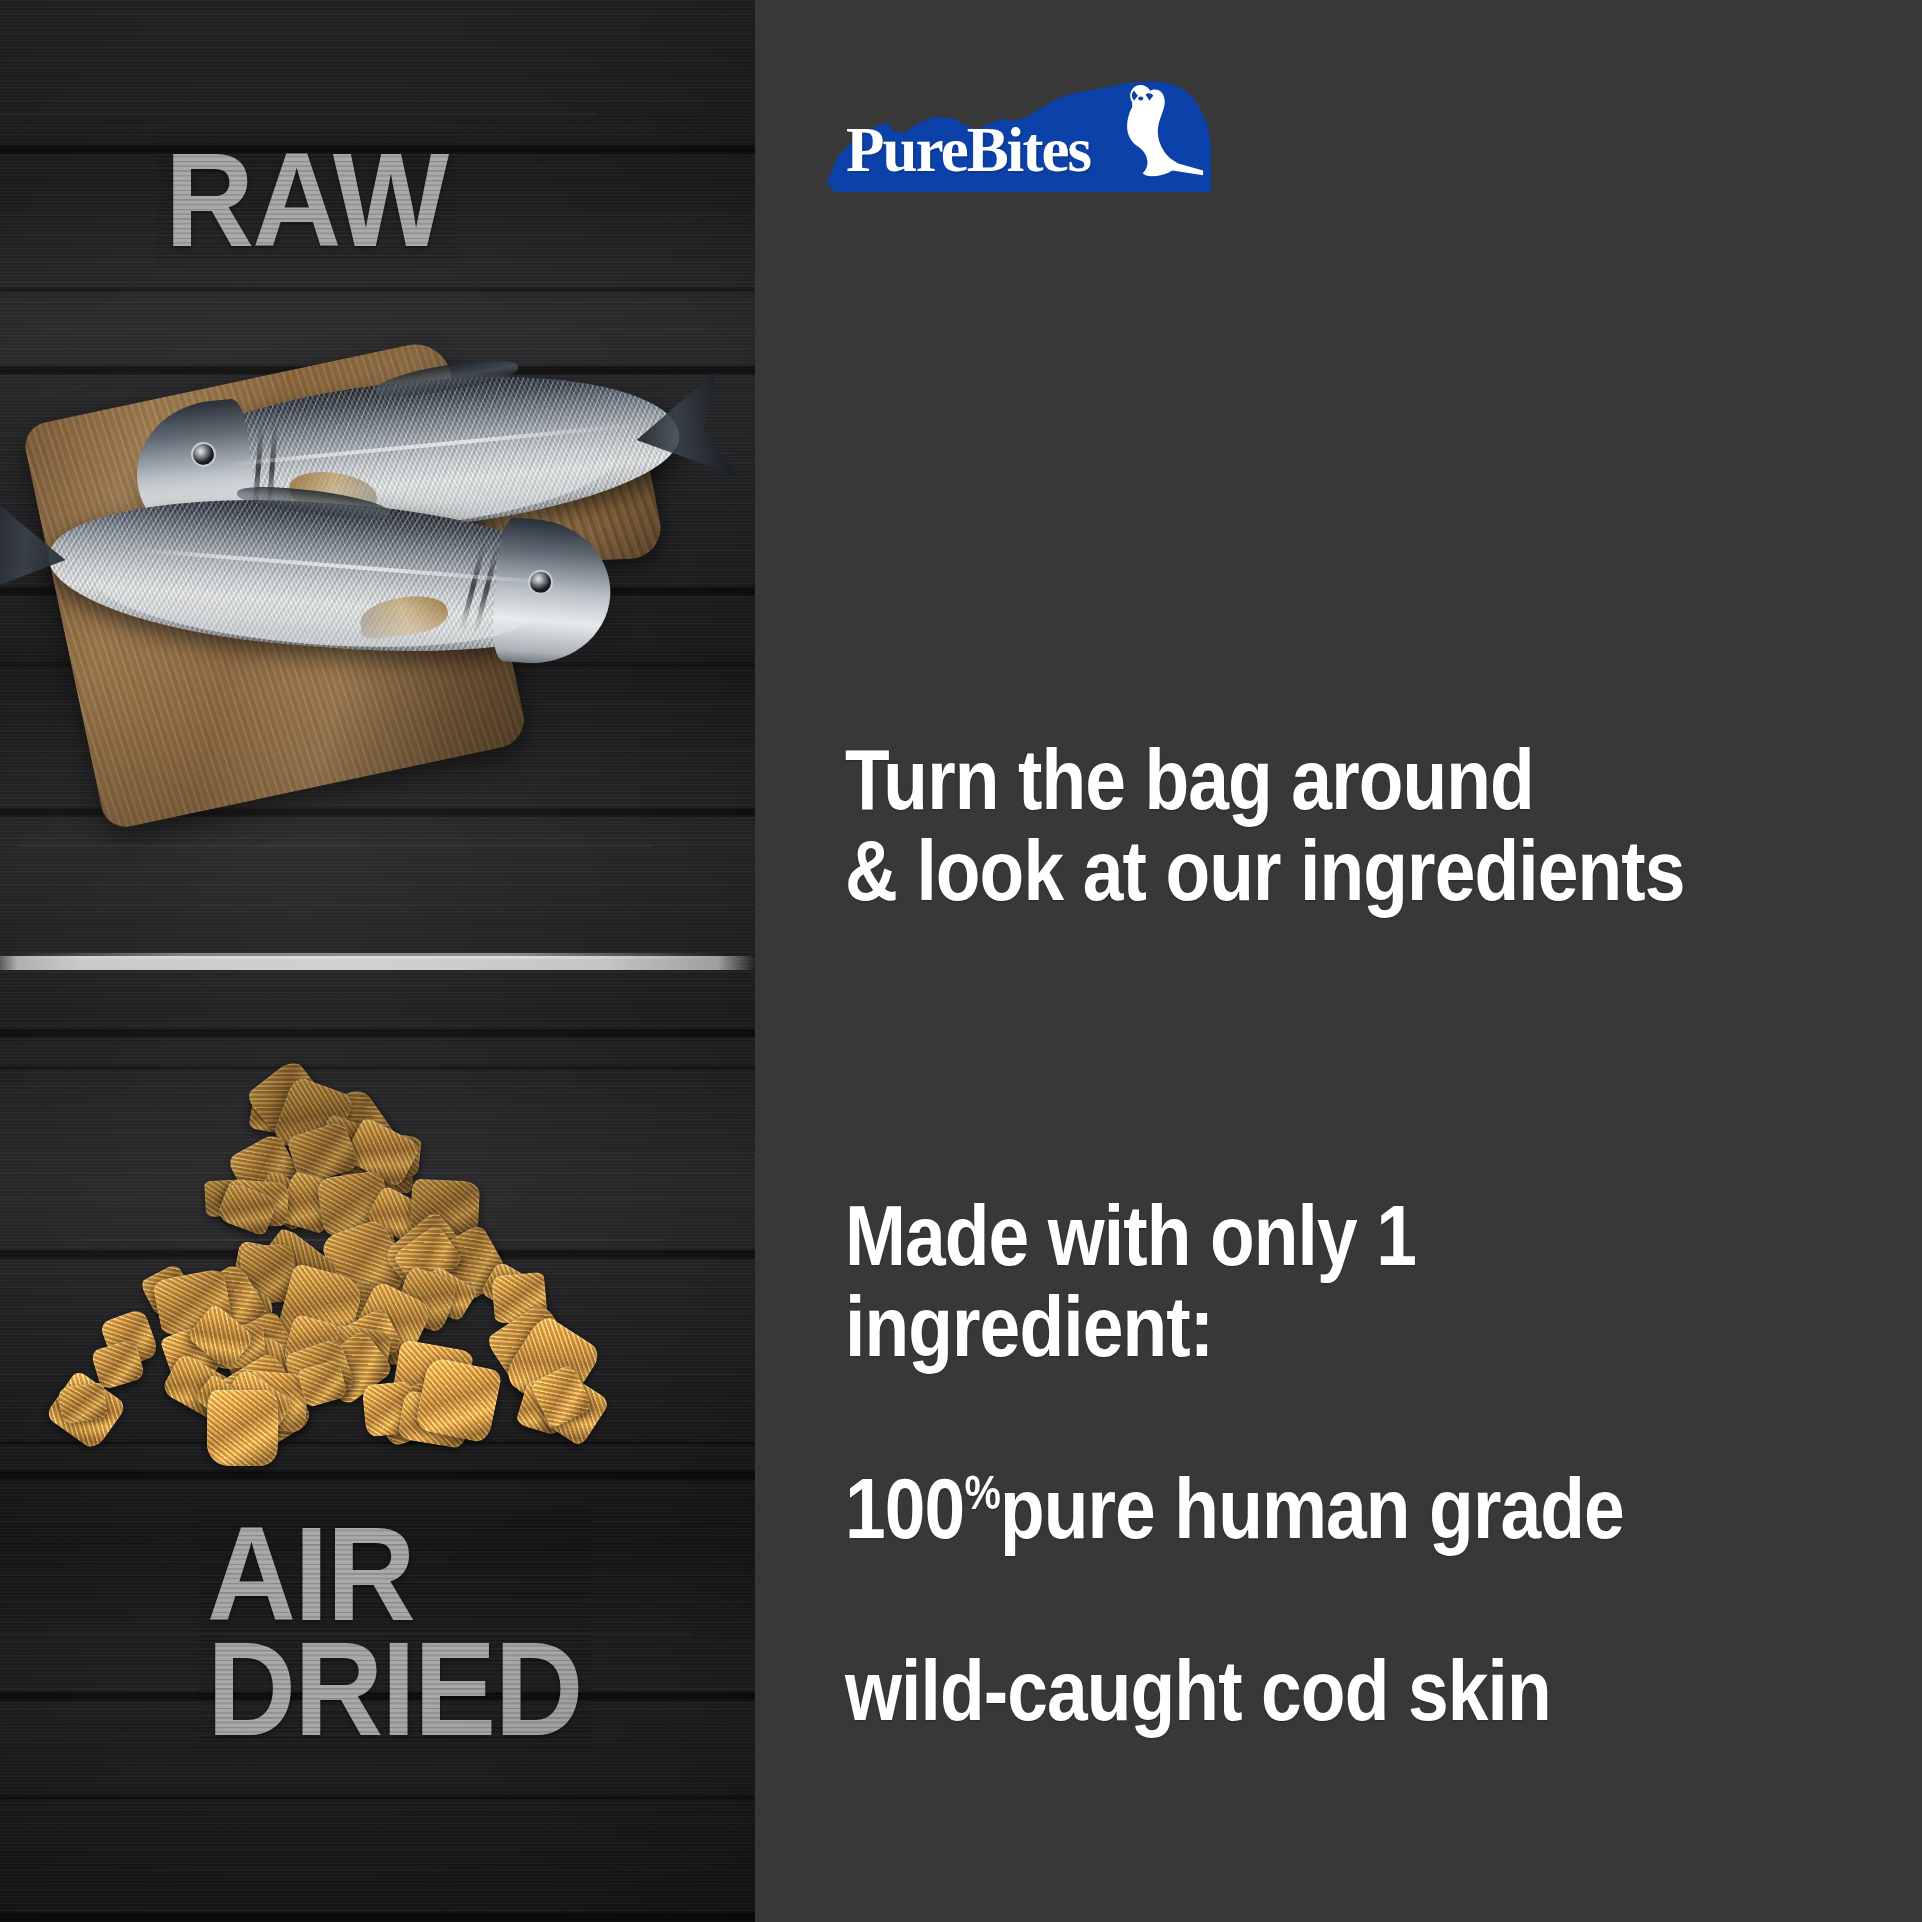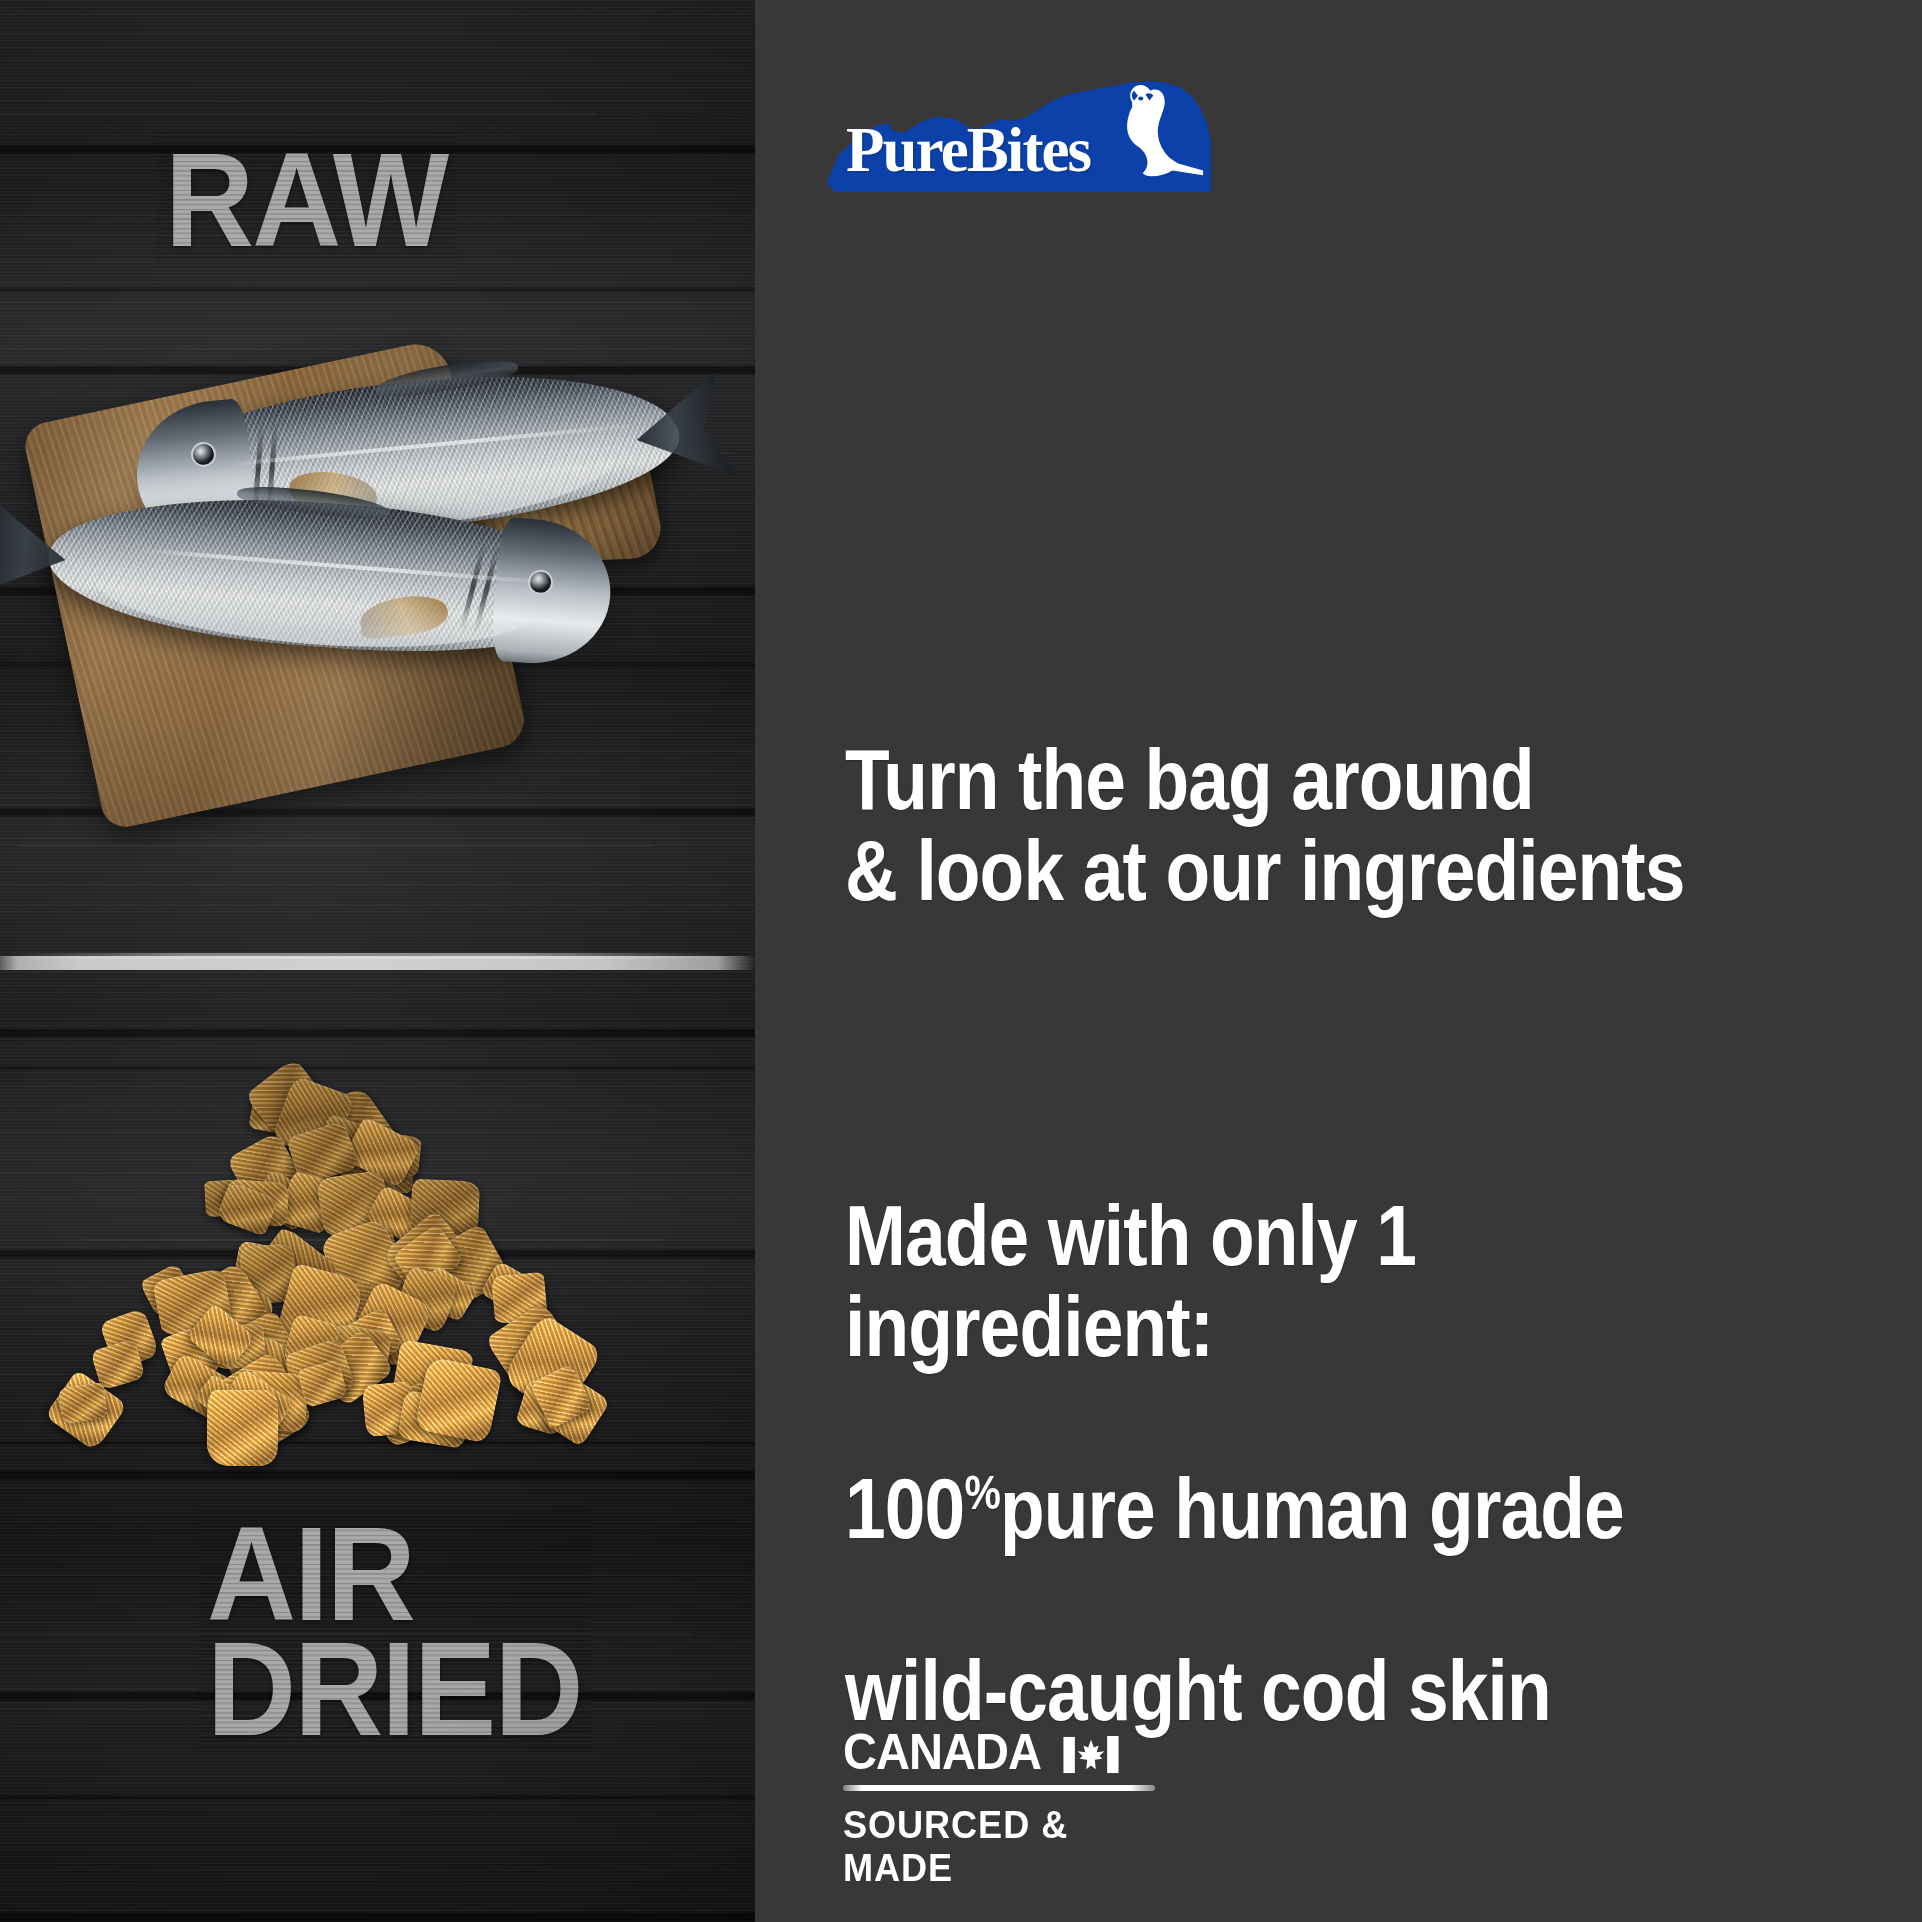--- a/index.html
+++ b/index.html
@@ -568,30 +568,16 @@
 
     <div id="headline-1" class="headline">Turn the bag around
 &amp; look at our ingredients</div>
 
     <div id="headline-2" class="headline">
       <span>Made with only 1 ingredient:</span><br>
       <span>100</span><span class="hl-pct">%</span><span>pure human grade</span><br>
       <span>wild-caught cod skin</span>
     </div>
 
-    <div id="canada-badge">
-      <div id="canada-row">
-        <div id="canada-word">CANADA</div>
-        <svg id="canada-flag" viewBox="0 0 58 40">
-          <rect x="0" y="1" width="12" height="38" fill="#ffffff"></rect>
-          <rect x="46" y="0" width="12" height="39" fill="#ffffff"></rect>
-          <path fill="#ffffff" d="M29 4 L32 12 L37 10 L35 17 L43 16 L38 21
-            L41 24 L33 25 L34 35 L29 31 L24 35 L25 25 L17 24 L20 21
-            L15 16 L23 17 L21 10 L26 12 Z"></path>
-        </svg>
-      </div>
-      <div id="canada-rule"></div>
-      <div id="canada-tagline">SOURCED &amp; MADE</div>
-    </div>
 
   </div>
 </div>
 
 
 </body></html>

